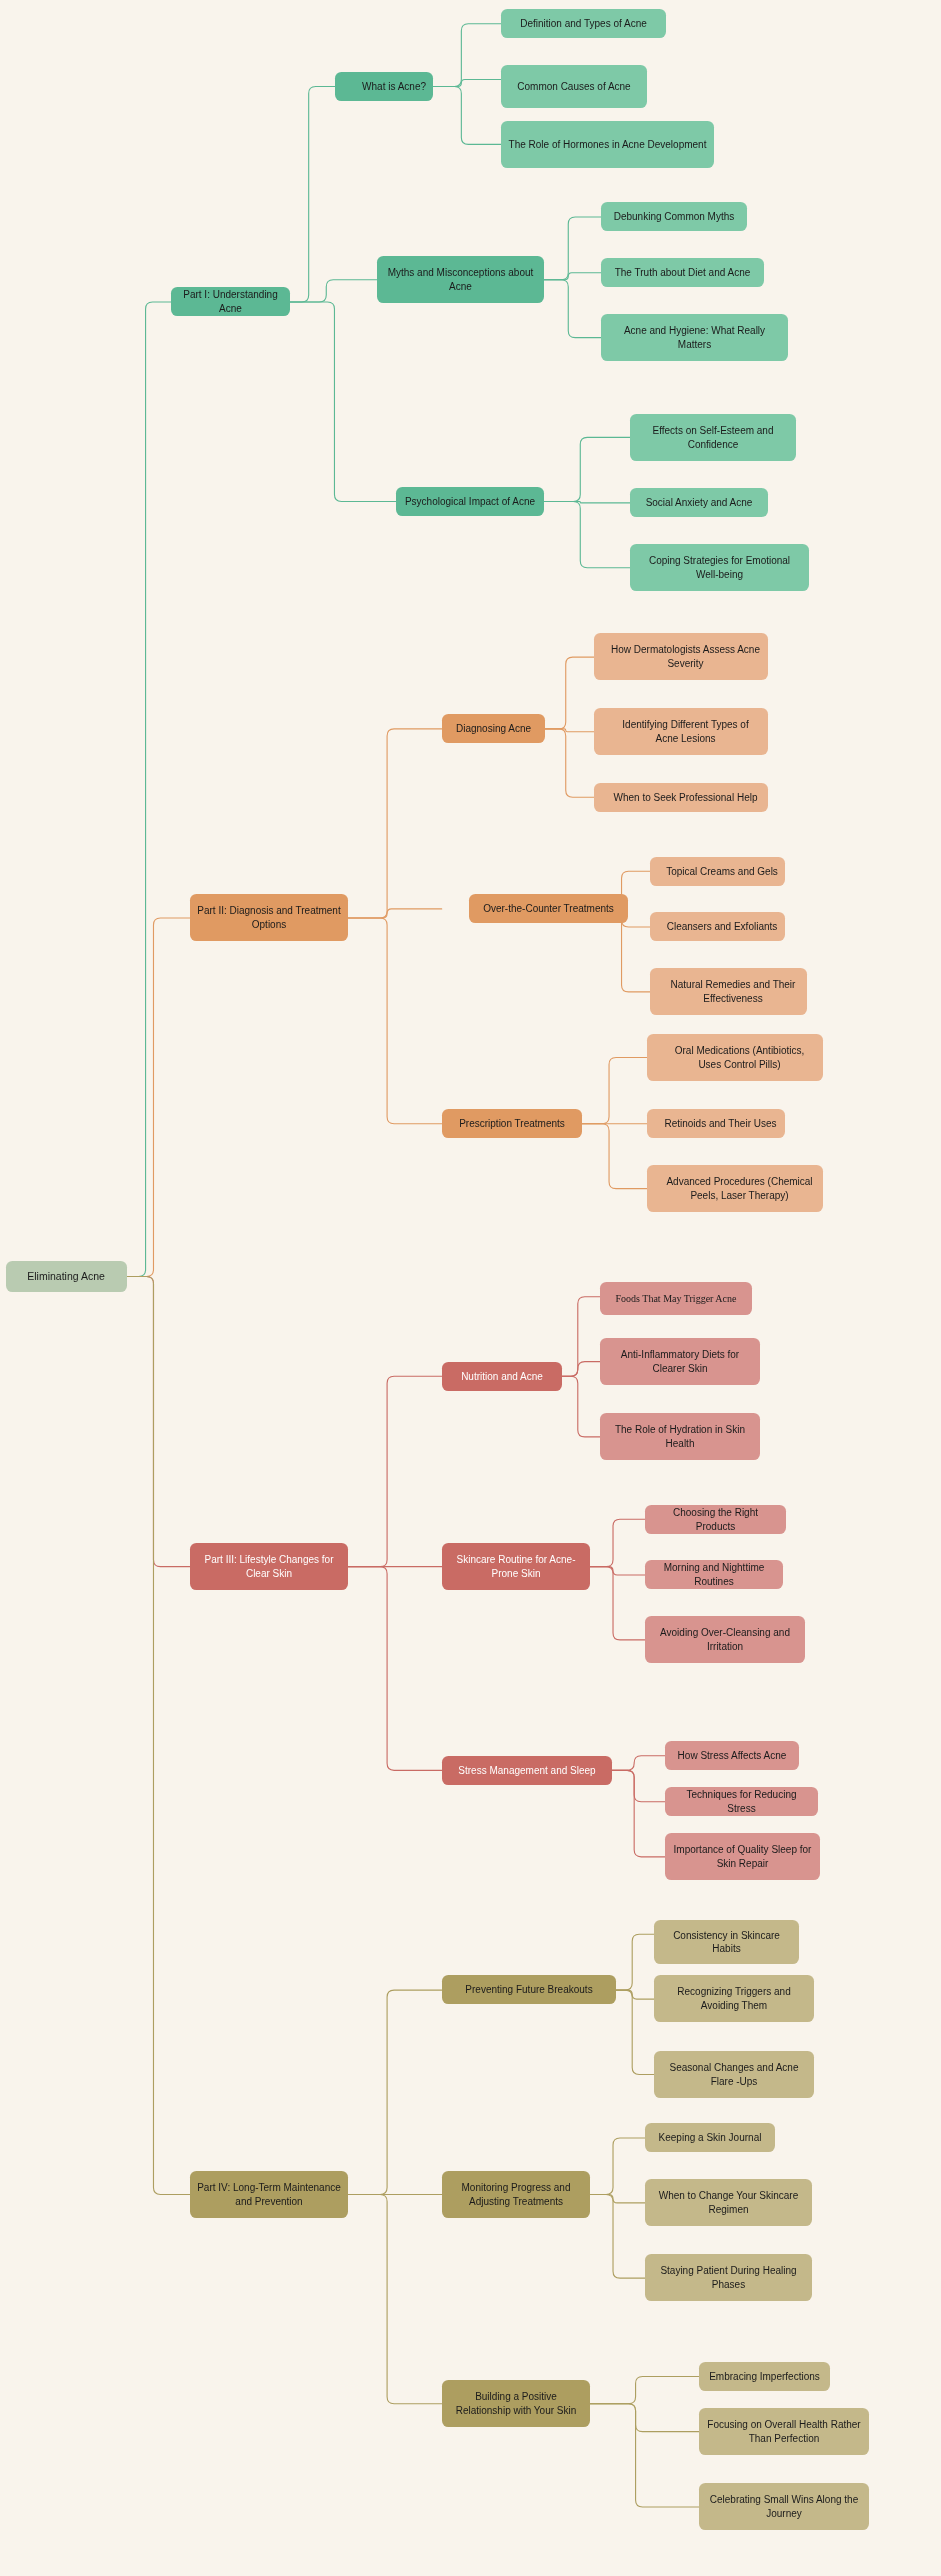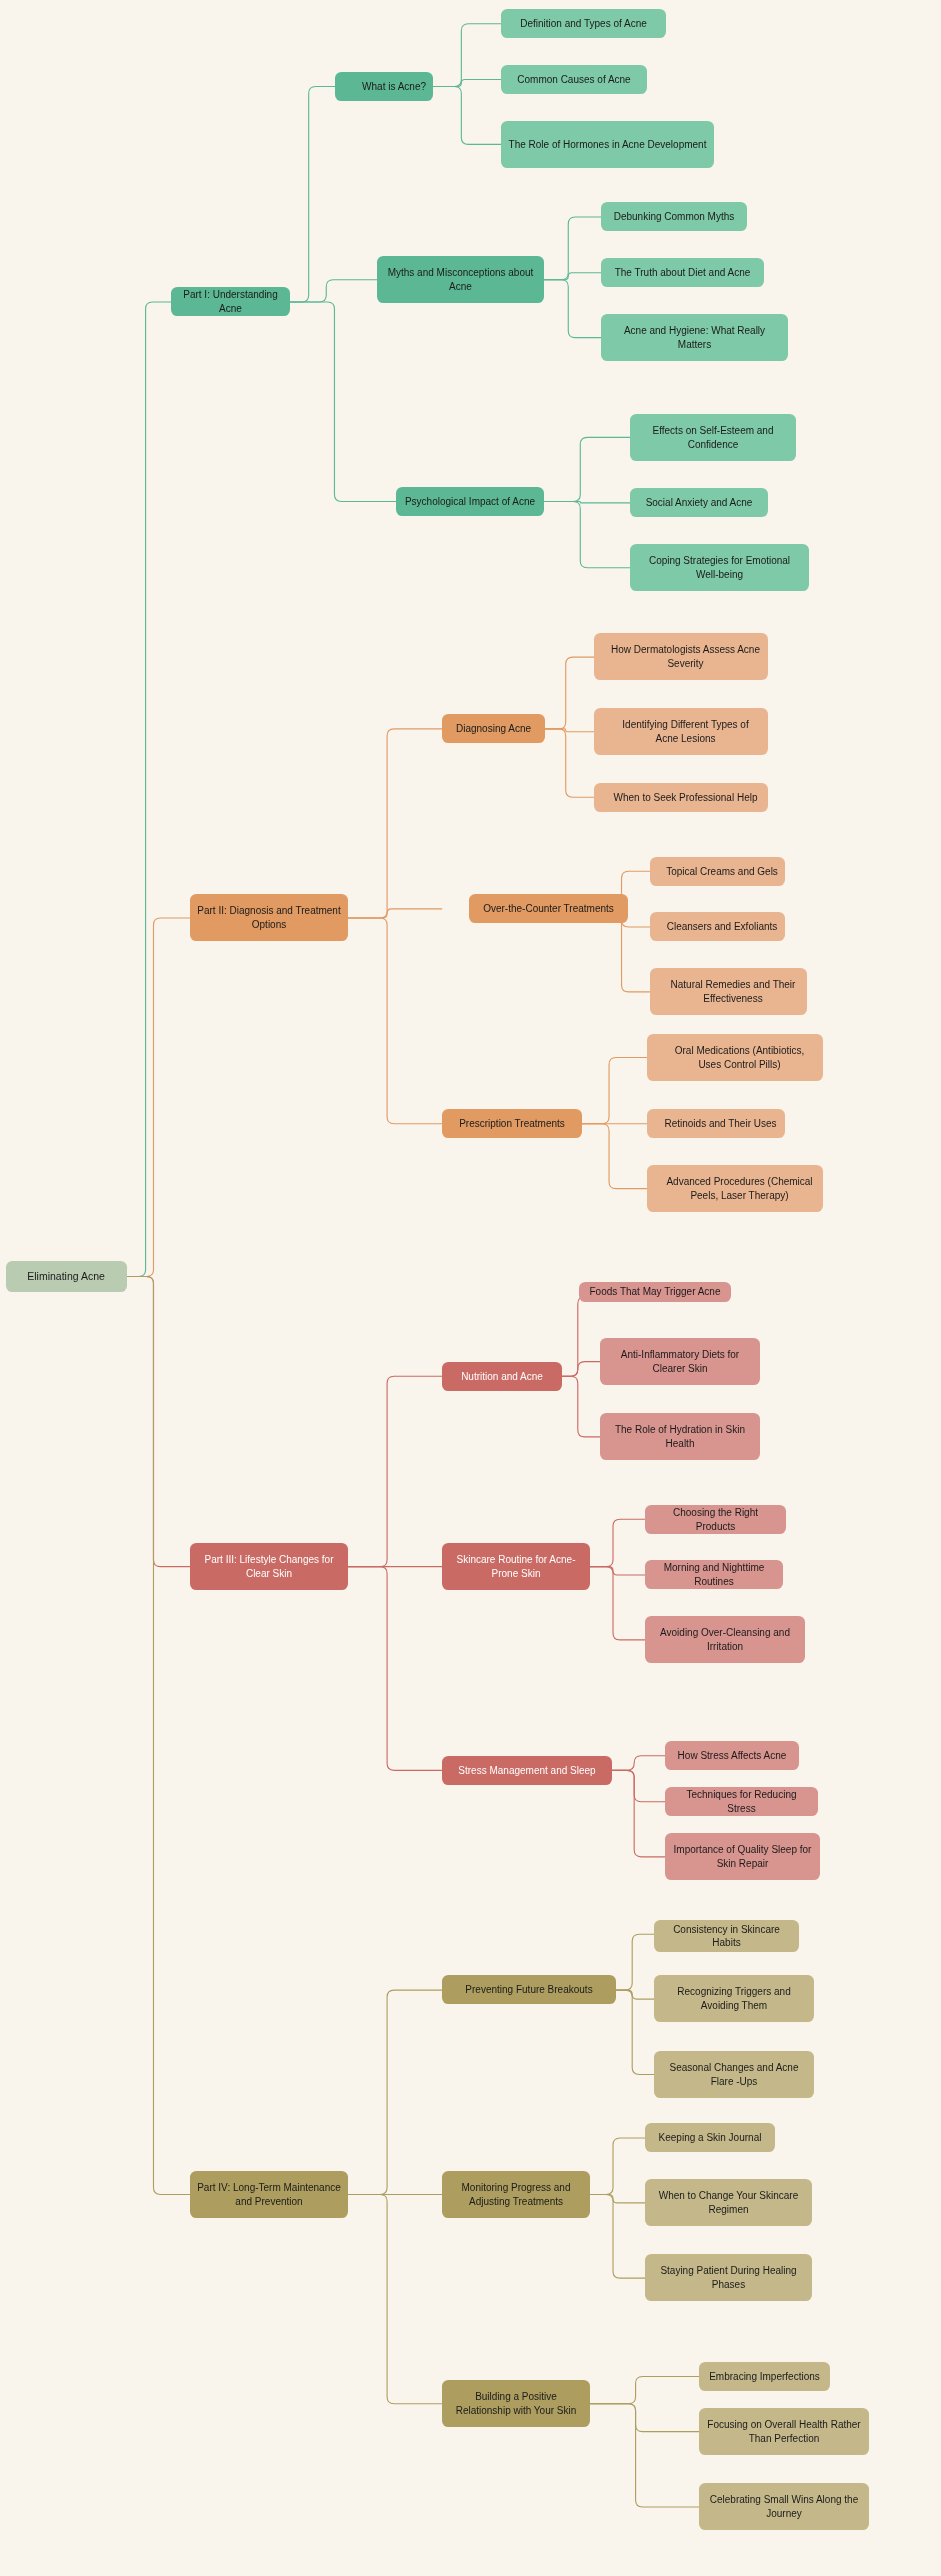--- a/index.html
+++ b/index.html
@@ -114,21 +114,21 @@
   <div class="node p1-branch" style="left:171px; top:287px; width:119px; height:29px;">
     <span>Part I: Understanding Acne</span>
   </div>
 
   <div class="node p1-branch" style="left:335px; top:72px; width:98px; height:29px;justify-content:flex-end;">
     <span>What is Acne?</span>
   </div>
   <div class="node p1" style="left:501px; top:9px; width:165px; height:29px;">
     <span>Definition and Types of Acne</span>
   </div>
-  <div class="node p1" style="left:501px; top:65px; width:146px; height:29px;">
+  <div class="node p1" style="left:501px; top:65px; width:146px; height:43px;">
     <span>Common Causes of Acne</span>
   </div>
   <div class="node p1" style="left:501px; top:121px; width:213px; height:47px;">
     <span>The Role of Hormones in Acne Development</span>
   </div>
 
   <div class="node p1-branch" style="left:377px; top:256px; width:167px; height:47px;">
     <span>Myths and Misconceptions about Acne</span>
   </div>
   <div class="node p1" style="left:601px; top:202px; width:146px; height:29px;">
@@ -197,21 +197,21 @@
     <span>Advanced Procedures (Chemical Peels, Laser Therapy)</span>
   </div>
 
   <div class="node p3-branch" style="left:190px; top:1543px; width:158px; height:47px;">
     <span>Part III: Lifestyle Changes for Clear Skin</span>
   </div>
 
   <div class="node p3-branch" style="left:442px; top:1362px; width:120px; height:29px;">
     <span>Nutrition and Acne</span>
   </div>
-  <div class="node p3" style="left:579px; top:1282px; width:152px; height:20px;">
+  <div class="node p3" style="left:600px; top:1282px; width:152px; height:33px;font-family:Liberation Serif, serif;">
     <span>Foods That May Trigger Acne</span>
   </div>
   <div class="node p3" style="left:600px; top:1338px; width:160px; height:47px;">
     <span>Anti-Inflammatory Diets for Clearer Skin</span>
   </div>
   <div class="node p3" style="left:600px; top:1413px; width:160px; height:47px;">
     <span>The Role of Hydration in Skin Health</span>
   </div>
 
   <div class="node p3-branch" style="left:442px; top:1543px; width:148px; height:47px;">
@@ -240,21 +240,21 @@
     <span>Importance of Quality Sleep for Skin Repair</span>
   </div>
 
   <div class="node p4-branch" style="left:190px; top:2171px; width:158px; height:47px;">
     <span>Part IV: Long-Term Maintenance and Prevention</span>
   </div>
 
   <div class="node p4-branch" style="left:442px; top:1975px; width:174px; height:29px;align-items:center;">
     <span>Preventing Future Breakouts</span>
   </div>
-  <div class="node p4" style="left:654px; top:1920px; width:145px; height:32px;">
+  <div class="node p4" style="left:654px; top:1920px; width:145px; height:44px;">
     <span>Consistency in Skincare Habits</span>
   </div>
   <div class="node p4" style="left:654px; top:1975px; width:160px; height:47px;text-align:center;">
     <span>Recognizing Triggers and Avoiding Them</span>
   </div>
   <div class="node p4" style="left:654px; top:2051px; width:160px; height:47px;">
     <span>Seasonal Changes and Acne Flare -Ups</span>
   </div>
 
   <div class="node p4-branch" style="left:442px; top:2171px; width:148px; height:47px;">

